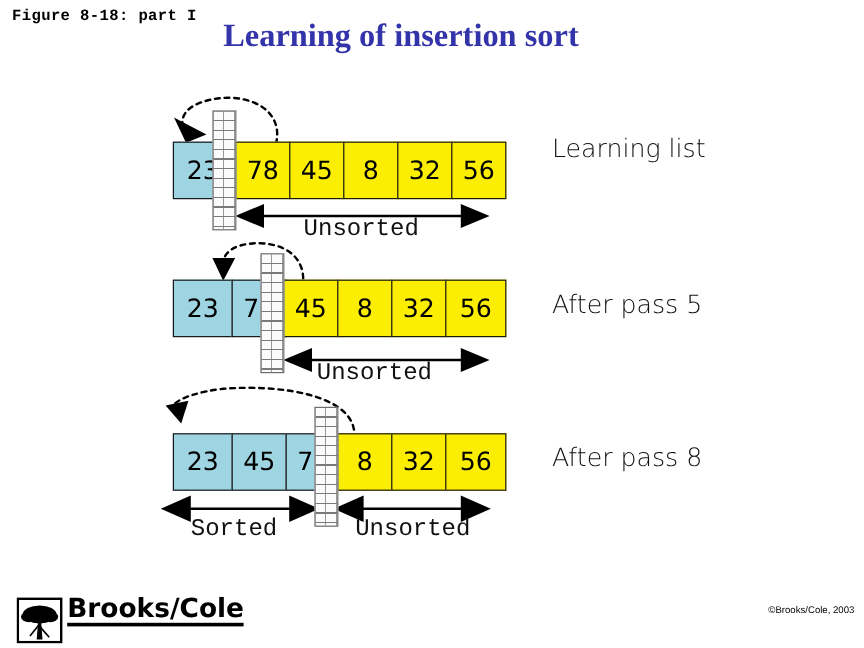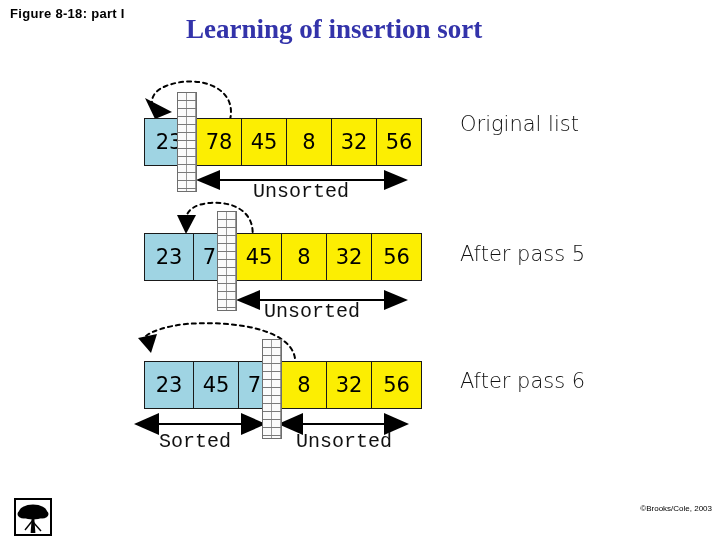--- a/index.html
+++ b/index.html
@@ -13,21 +13,21 @@
     position: relative;
     overflow: hidden;
     font-family: "Liberation Sans", sans-serif;
   }
 
   
   #figure-caption {
     position: absolute;
     left: 10px;
     top: 6px;
-    font-family: Liberation Sans, sans-serif;
+    font-family: Liberation Mono, monospace;
     font-weight: bold;
     font-size: 13px;
     color: #000000;
     letter-spacing: 0.3px;
     white-space: nowrap;
   }
   #slide-title {
     position: absolute;
     left: 186px;
     top: 14px;
@@ -185,21 +185,21 @@
   <div class="wall" style="left:177px; top:92px; width:20px; height:100px;"></div>
 
   <div class="cell unsorted" style="left:196px; top:118px; width:46px; height:48px;">78</div>
   <div class="cell unsorted" style="left:241px; top:118px; width:46px; height:48px;">45</div>
   <div class="cell unsorted" style="left:286px; top:118px; width:46px; height:48px;">8</div>
   <div class="cell unsorted" style="left:331px; top:118px; width:46px; height:48px;">32</div>
   <div class="cell unsorted" style="left:376px; top:118px; width:46px; height:48px;">56</div>
 
   <div class="band-label" style="left:253px; top:180px;">Unsorted</div>
 
-  <div class="row-label" style="left:460px; top:112px;">Original list</div>
+  <div class="row-label" style="left:460px; top:112px;">Learning list</div>
 
   <div class="cell sorted" style="left:144px; top:233px; width:50px; height:48px;">23</div>
   <div class="cell sorted" style="left:193px; top:233px; width:46px; height:48px;">78</div>
 
   <div class="wall" style="left:217px; top:211px; width:20px; height:100px;"></div>
 
   <div class="cell unsorted" style="left:236px; top:233px; width:46px; height:48px;">45</div>
   <div class="cell unsorted" style="left:281px; top:233px; width:46px; height:48px;">8</div>
   <div class="cell unsorted" style="left:326px; top:233px; width:46px; height:48px;">32</div>
   <div class="cell unsorted" style="left:371px; top:233px; width:51px; height:48px;">56</div>
@@ -214,30 +214,31 @@
 
   <div class="wall" style="left:262px; top:339px; width:20px; height:100px;"></div>
 
   <div class="cell unsorted" style="left:281px; top:361px; width:46px; height:48px;">8</div>
   <div class="cell unsorted" style="left:326px; top:361px; width:46px; height:48px;">32</div>
   <div class="cell unsorted" style="left:371px; top:361px; width:51px; height:48px;">56</div>
 
   <div class="band-label" style="left:159px; top:430px;">Sorted</div>
   <div class="band-label" style="left:296px; top:430px;">Unsorted</div>
 
-  <div class="row-label" style="left:460px; top:369px;">After pass 6</div>
+  <div class="row-label" style="left:460px; top:369px;">After pass 8</div>
 </div>
 
 <div id="logo">
   <svg id="logo-mark" viewBox="0 0 34 34">
     <rect x="0" y="0" width="34" height="34" fill="#ffffff"></rect>
     <ellipse cx="17" cy="12" rx="14" ry="7.5" fill="#000"></ellipse>
     <ellipse cx="8" cy="14" rx="6.5" ry="4.5" fill="#000"></ellipse>
     <ellipse cx="26" cy="14" rx="6.5" ry="4.5" fill="#000"></ellipse>
     <path d="M16 14 L14.6 33 L19.4 33 L18 14 Z" fill="#000"></path>
     <path d="M17 20 L9 30" stroke="#000" stroke-width="1.4" fill="none"></path>
     <path d="M17 22 L25 31" stroke="#000" stroke-width="1.4" fill="none"></path>
   </svg>
   <div id="logo-words">
+    <div id="logo-brand">Brooks/Cole</div>
   </div>
 </div>
 
 <div id="copyright">©Brooks/Cole, 2003</div>
 
 </body></html>

